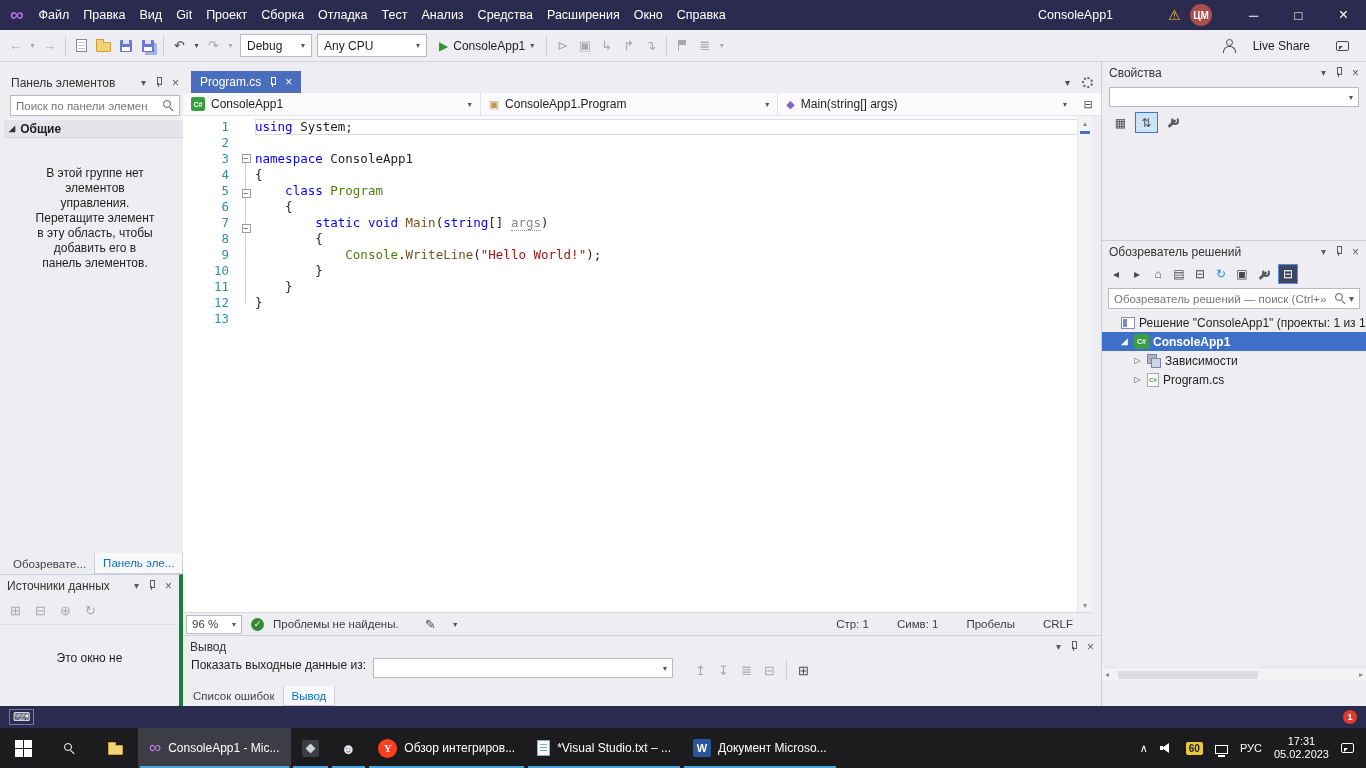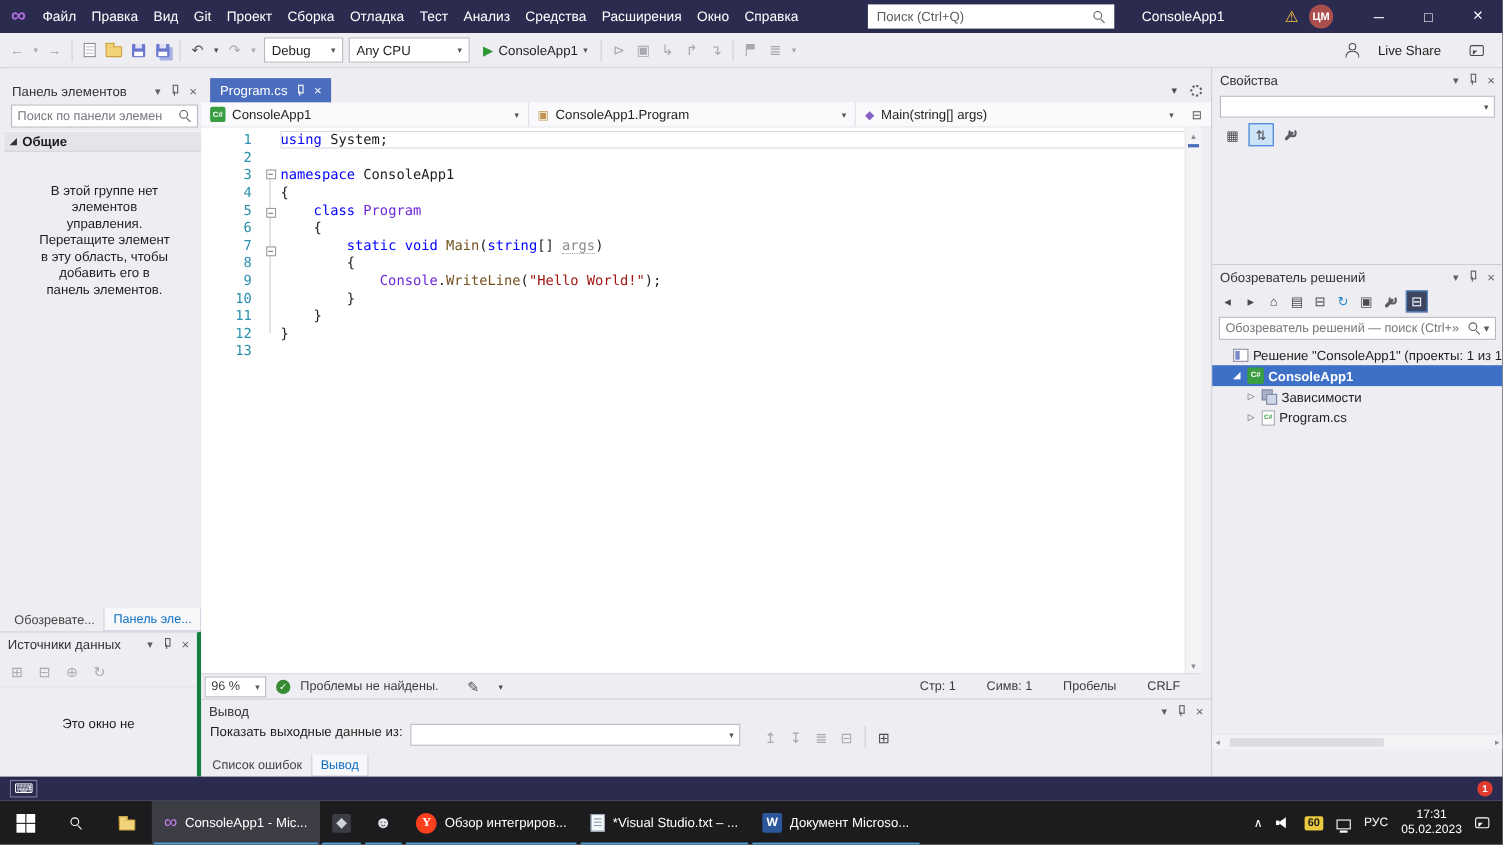--- a/index.html
+++ b/index.html
@@ -72,21 +72,21 @@
   #code-area{position:absolute;left:0;top:54px;right:9px;bottom:23px;background:#fff;display:flex;font-family:"DejaVu Sans Mono",monospace;font-size:12.5px;line-height:16px;overflow:hidden}
   #gutter{width:54px;color:#2b91af;text-align:right;padding:3px 8px 0 0}
   #gutter div{height:16px}
   #foldcol{width:18px;padding-top:3px;position:relative}
   #foldcol::after{content:"";position:absolute;left:8px;top:47px;width:1px;height:140px;background:#cdcdd6}
   .fold{height:16px;position:relative;z-index:1}
   .foldbox{display:block;width:9px;height:9px;border:1px solid #9a9aa0;background:#fff;color:#333;font-size:8px;line-height:7px;text-align:center;margin:3px auto 0}
   #codecol{flex:1;padding-top:3px;white-space:pre}
   .cl{height:16px}
   .cl.current{outline:1px solid #d9d9e0;outline-offset:-1px}
-  .tok-k{color:#0000ff}.tok-c{color:#6d28d9}.tok-m{color:#745320}.tok-s{color:#a31515}.tok-p{color:#1e1e1e}
+  .tok-k{color:#0000ff}.tok-c{color:#4d7c0f}.tok-m{color:#745320}.tok-s{color:#a31515}.tok-p{color:#1e1e1e}
   .tok-a{color:#8a8a8a;border-bottom:1px dotted #999}
 
   #vscroll{position:absolute;top:54px;right:9px;bottom:23px;width:15px;background:#f3f3f6;border-left:1px solid #e6e6ea;display:flex;flex-direction:column;align-items:center}
   #vscroll .arr{height:14px;display:flex;align-items:center;font-size:8px;color:#8a8a92}
   #vscroll .arr.bottom{margin-top:auto}
   #caret-marker{position:absolute;top:15px;left:2px;width:10px;height:3px;background:#4a6ebd}
 
   #ed-status{position:absolute;left:0;right:9px;bottom:0;height:23px;background:#eeeef2;border-top:1px solid #d8d8e0;display:flex;align-items:center;gap:9px;padding:0 3px;font-size:11.5px;color:#3b3b42}
   #zoom-combo{width:56px;height:19px;background:#fff;border:1px solid #b9b9c4;display:flex;align-items:center;padding:0 5px;gap:4px}
   #zoom-combo .cd{margin-left:auto;font-size:8px;color:#555}
@@ -210,24 +210,20 @@
         <span class="menu-item">Проект</span>
         <span class="menu-item">Сборка</span>
         <span class="menu-item">Отладка</span>
         <span class="menu-item">Тест</span>
         <span class="menu-item">Анализ</span>
         <span class="menu-item">Средства</span>
         <span class="menu-item">Расширения</span>
         <span class="menu-item">Окно</span>
         <span class="menu-item">Справка</span>
       </nav>
-    <div id="qsearch">
-      <span>Поиск (Ctrl+Q)</span>
-      <span class="mag"></span>
-    </div>
     <span id="tb-project">ConsoleApp1</span>
     <span id="tb-warning">⚠</span>
     <span id="tb-avatar">ЦМ</span>
     <div class="win-controls">
       <span class="win-btn">─</span>
       <span class="win-btn">□</span>
       <span class="win-btn" id="win-close">×</span>
     </div>
   </header>
 

